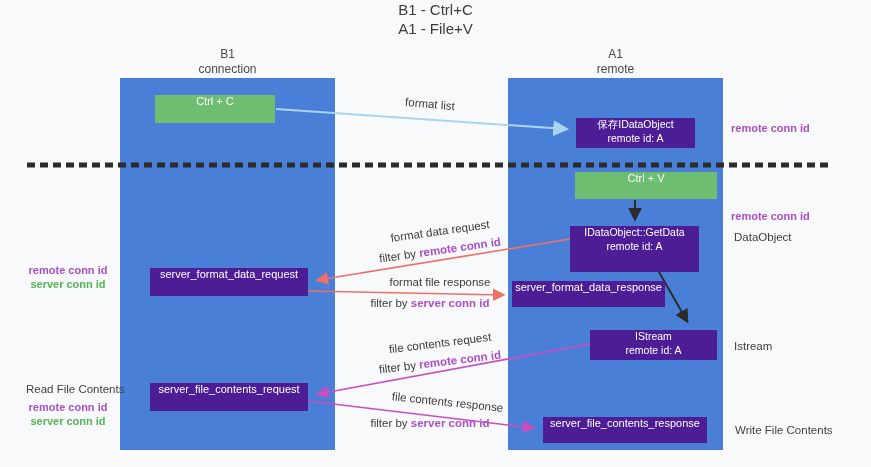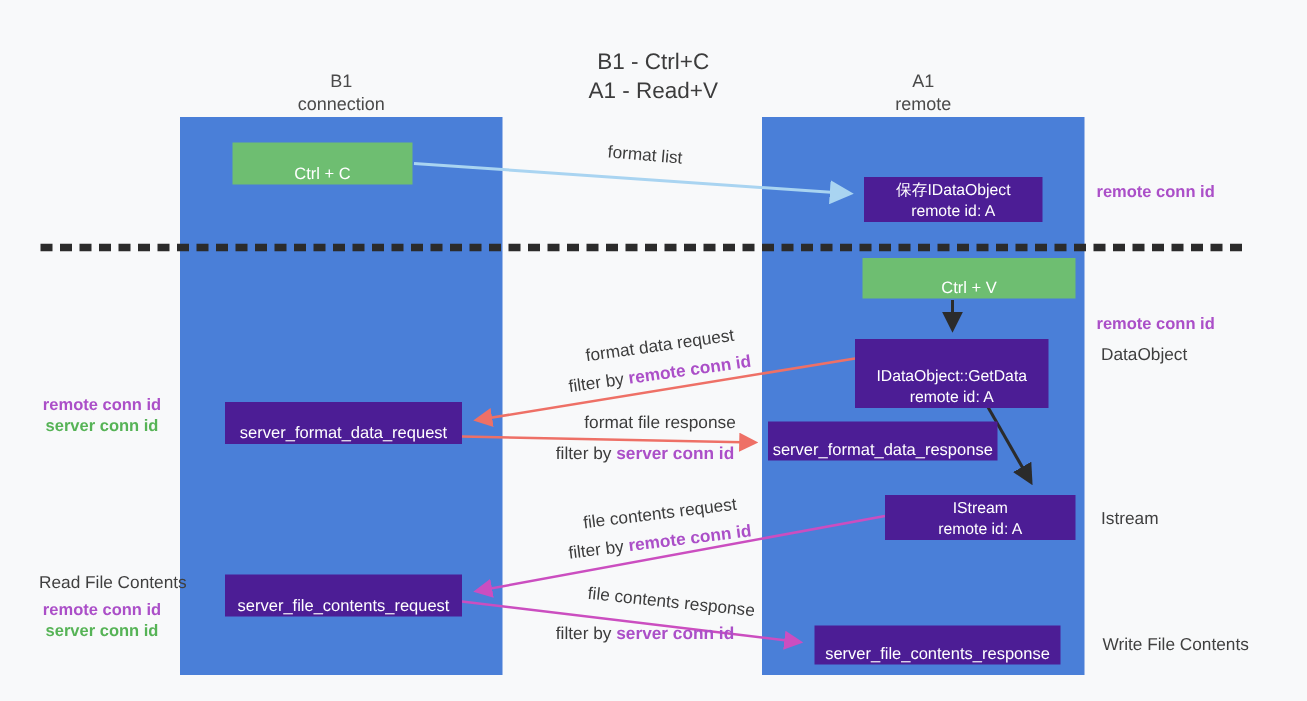--- a/index.html
+++ b/index.html
@@ -9,33 +9,33 @@
     position: relative;
     width: 871px;
     height: 467px;
     background: #f8f9fa;
     overflow: hidden;
   }
   .abs { position: absolute; }
   .title {
     left: 0; top: 6; width: 100%;
     text-align: center;
-    font-size: 15px; line-height: 19px; color: #3c3c3c; margin-top: 32px;
+    font-size: 15px; line-height: 19px; color: #3c3c3c;
   }
   .lane-hdr {
     top: 47;
     text-align: center;
     font-size: 12px; line-height: 15px; color: #4a4a4a;
   }
   .lane {
     background: #4a7fd8;
   }
   .node {
     display: flex; flex-direction: column;
-    align-items: center; justify-content: flex-end;
+    align-items: center; justify-content: flex-start;
     color: #ffffff; text-align: center;
     font-size: 11px; line-height: 13.5px;
   }
   .node.orange { background: #4c1d95; }
   .node.green  { background: #6ebe71; }
   .node.small  { font-size: 10.5px; }
   .side-label { font-size: 11.5px; color: #3f3f3f; white-space: nowrap; }
   .id-group {
     text-align: center; font-weight: bold;
     font-size: 11px; line-height: 14px; white-space: nowrap;
@@ -56,21 +56,21 @@
     pointer-events: none;
   }
 </style>
 </head>
 <body>
 
 <div class="canvas">
 
   <div class="abs title">
     <div>B1 - Ctrl+C</div>
-    <div>A1 - Read+V</div>
+    <div>A1 - File+V</div>
   </div>
 
   <div class="abs lane-hdr" style="left:120px; top:47px; width:215px;">
     <div>B1</div>
     <div>connection</div>
   </div>
   <div class="abs lane-hdr" style="left:508px; top:47px; width:215px;">
     <div>A1</div>
     <div>remote</div>
   </div>

